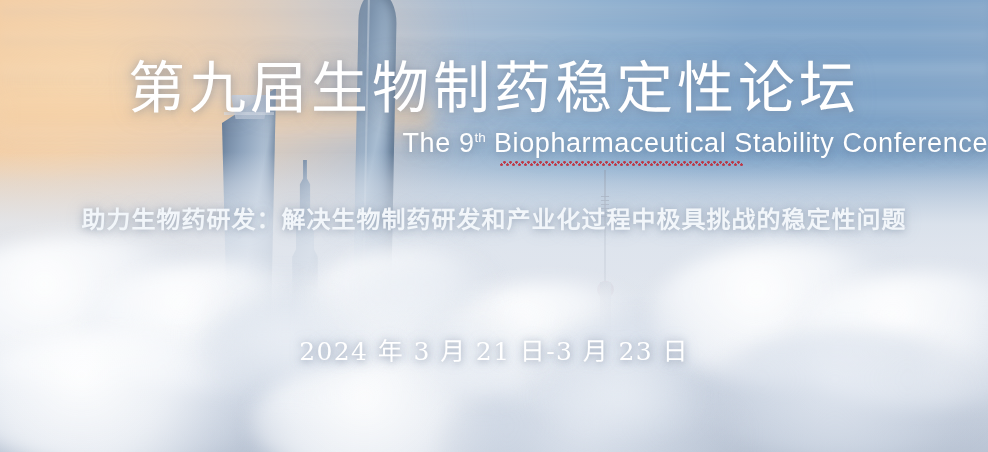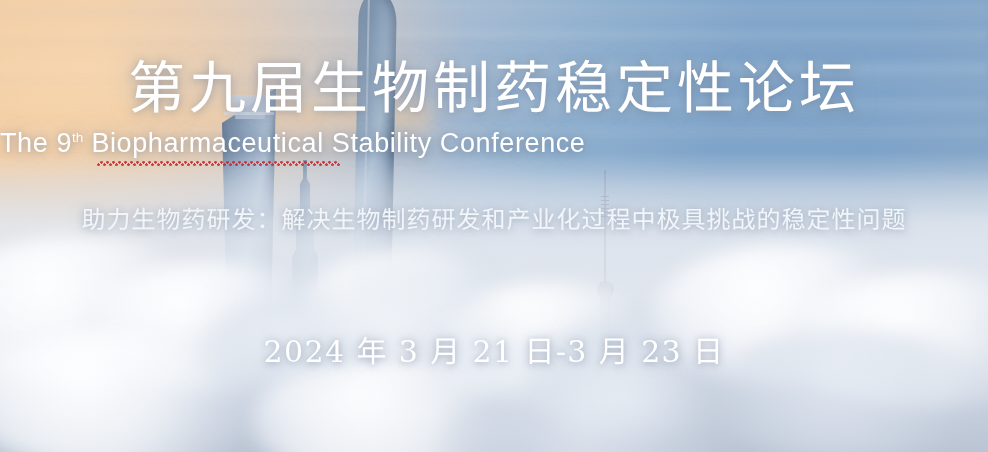--- a/index.html
+++ b/index.html
@@ -327,21 +327,21 @@
     line-height: 68px;
     text-shadow: 0 1px 9px rgba(92,108,132,0.50),
                  0 0 26px rgba(140,158,186,0.38);
     margin-top: 24px;
   }
 
   #english-title-wrap {
     position: absolute;
     left: 0; right: 0;
     top: 121px;
-    text-align: left;
+    text-align: right;
   }
   #english-title {
     display: inline-block;
     position: relative;
     font-family: "Liberation Sans", "DejaVu Sans", sans-serif;
     font-size: 27px;
     font-weight: 400;
     color: #ffffff;
     letter-spacing: 0.6px;
     line-height: 34px;
@@ -369,36 +369,36 @@
     opacity: 0.88;
   }
 
   #tagline {
     position: absolute;
     left: 0; right: 0;
     top: 203px;
     text-align: center;
     font-family: "DejaVu Sans", "Liberation Sans", sans-serif;
     font-size: 24px;
-    font-weight: 400;
+    font-weight: 700;
     color: #f2f6fa;
     letter-spacing: 1px;
     line-height: 34px;
     text-shadow: 0 1px 7px rgba(92,108,132,0.46),
                  0 0 18px rgba(140,158,186,0.30);
     white-space: nowrap;
   }
 
   #event-date {
     position: absolute;
     left: 0; right: 0;
     top: 336px;
     text-align: center;
     font-family: "DejaVu Serif", "Liberation Serif", serif;
-    font-size: 30px;
+    font-size: 25px;
     font-weight: 400;
     color: #ffffff;
     letter-spacing: 1.4px;
     line-height: 32px;
     text-shadow: 0 1px 7px rgba(84,100,126,0.52),
                  0 0 16px rgba(132,150,180,0.32);
     white-space: nowrap;
   }
 
   #event-location {

